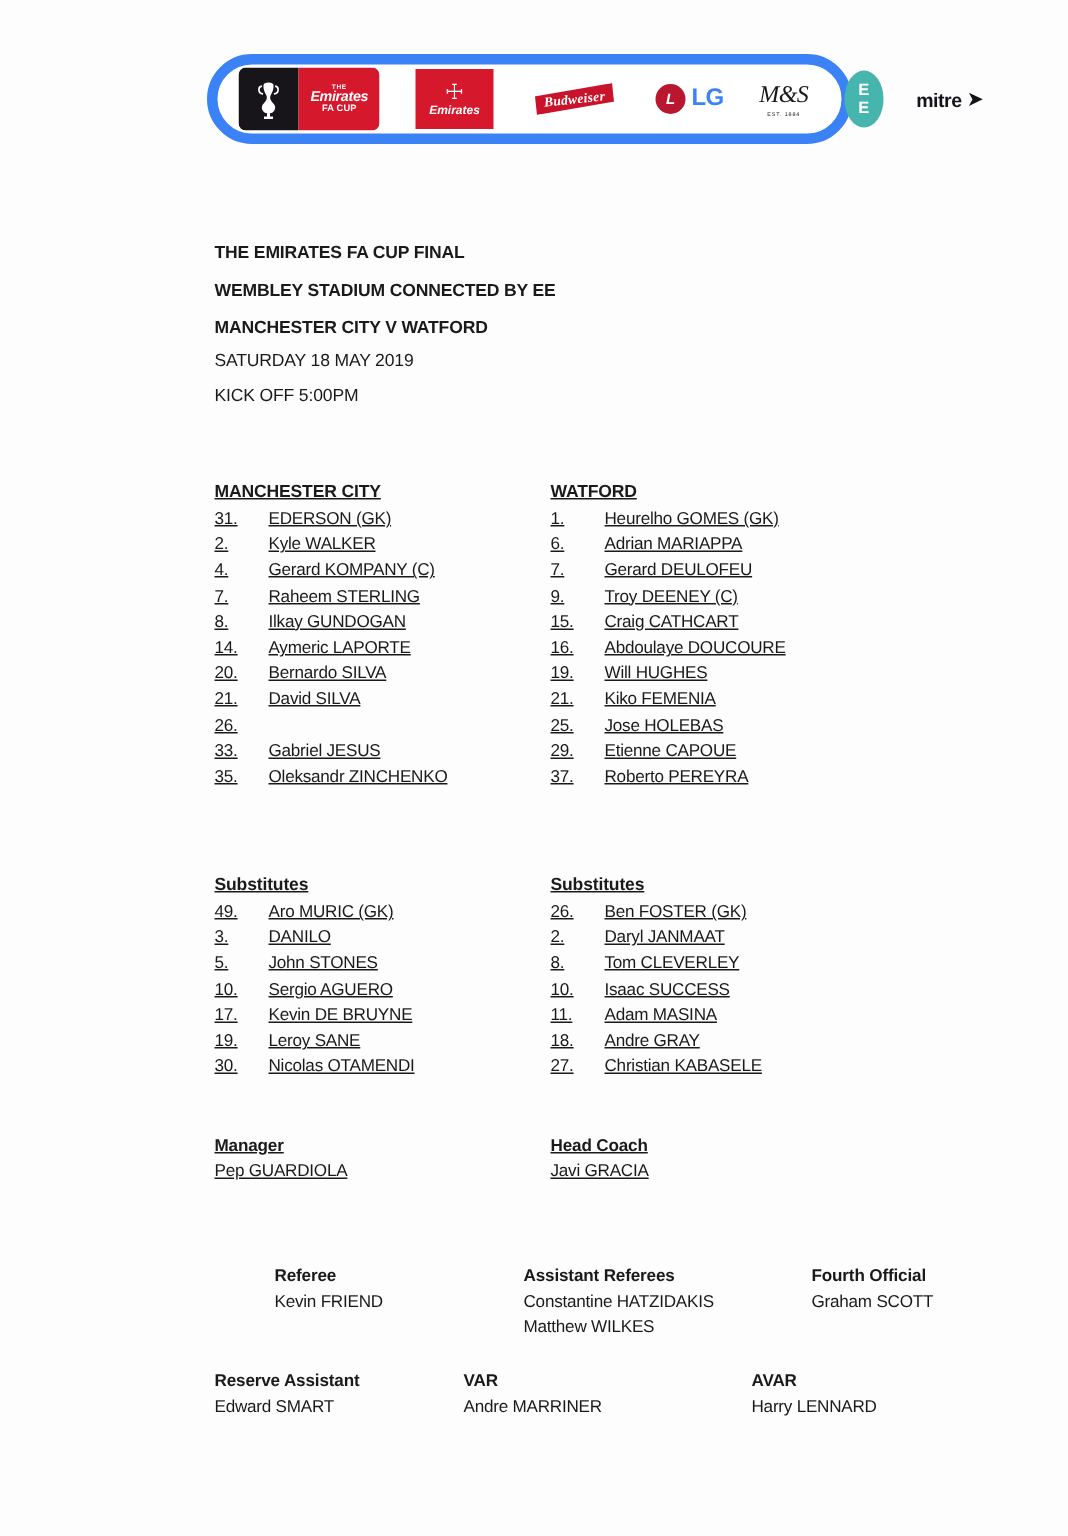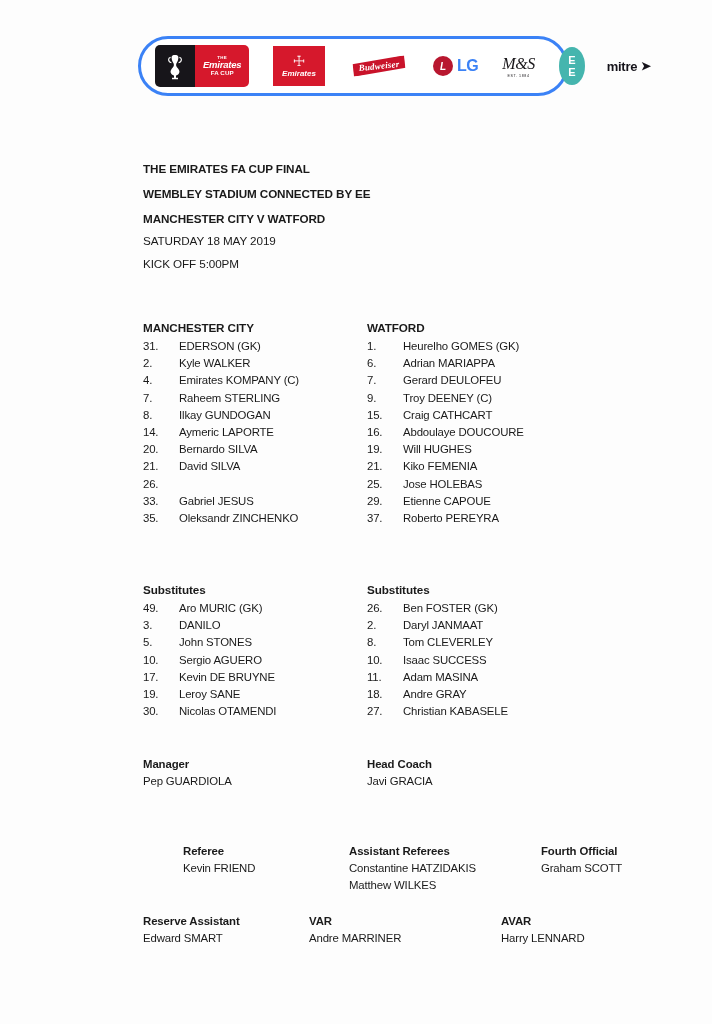--- a/index.html
+++ b/index.html
@@ -24,21 +24,21 @@
     overflow: hidden;
   }
 
   
   .sponsor-bar {
     position: absolute;
     left: 138px;
     top: 36px;
     width: 430px;
     height: 60px;
-    border: 3px solid #3b82f6;
+    border: 7px solid #3b82f6;
     border-radius: 30px;
     background: #ffffff;
     display: flex;
     align-items: center;
     padding: 0 14px;
     gap: 0;
   }
 
   
   .facup {
@@ -181,21 +181,21 @@
     font-size: 11.7px;
     letter-spacing: -.1px;
     margin-bottom: 10px;
     white-space: nowrap;
   }
 
   
   .teams { position: absolute; left: 143px; top: 321px; width: 460px; }
   .subs  { position: absolute; left: 143px; top: 583px; width: 460px; }
 
-  .cols { display: flex; }
+  .cols { display: flex; text-decoration: underline; }
   .col { width: 224px; flex: 0 0 auto; }
 
   .col-title {
     font-size: 11.7px;
     font-weight: bold;
     letter-spacing: -.1px;
     margin-bottom: 4px;
     white-space: nowrap;
   }
 
@@ -307,21 +307,21 @@
           <div class="player">
               <span class="num">31.</span>
               <span class="nm">EDERSON (GK)</span>
             </div>
           <div class="player">
               <span class="num">2.</span>
               <span class="nm">Kyle WALKER</span>
             </div>
           <div class="player">
               <span class="num">4.</span>
-              <span class="nm">Emirates KOMPANY (C)</span>
+              <span class="nm">Gerard KOMPANY (C)</span>
             </div>
           <div class="player">
               <span class="num">7.</span>
               <span class="nm">Raheem STERLING</span>
             </div>
           <div class="player">
               <span class="num">8.</span>
               <span class="nm">Ilkay GUNDOGAN</span>
             </div>
           <div class="player">

